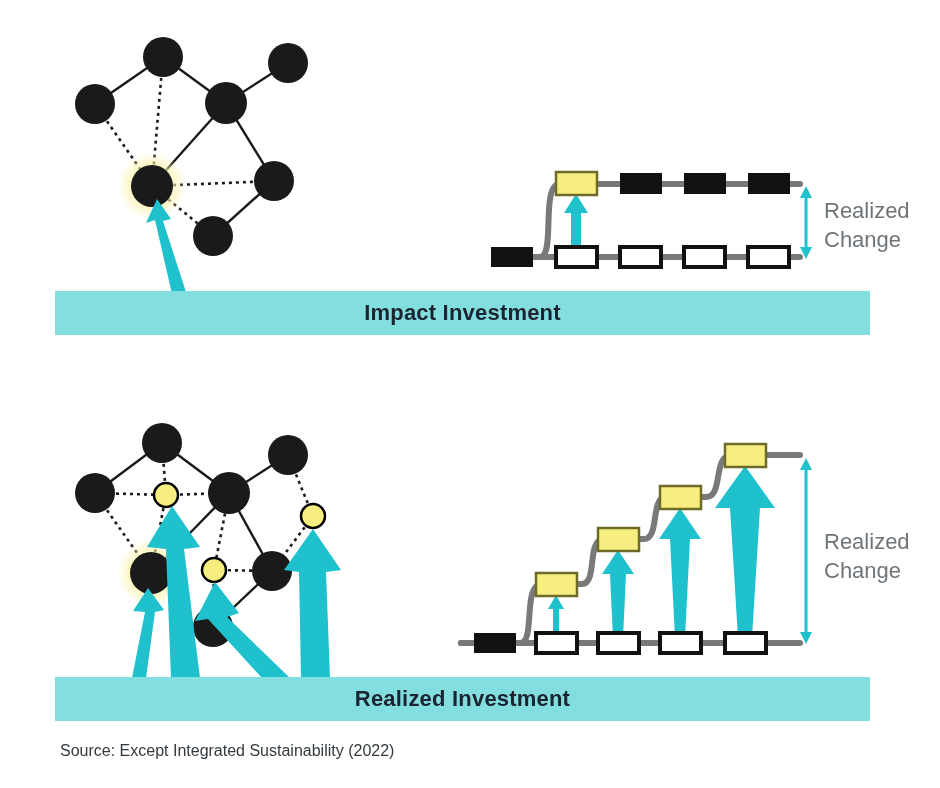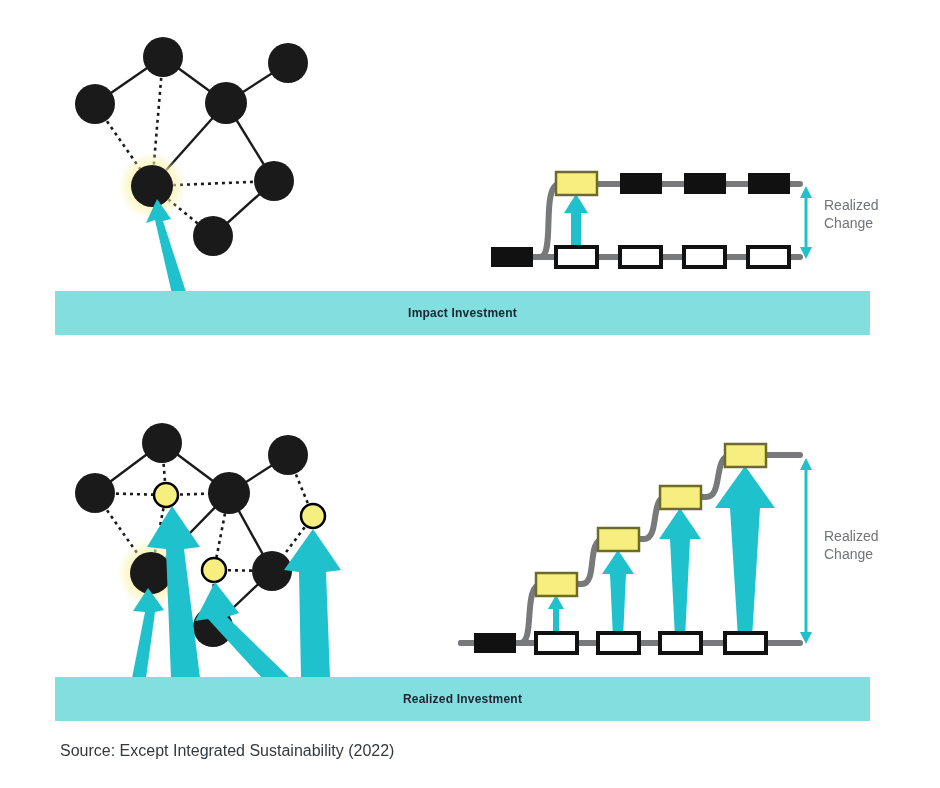--- a/index.html
+++ b/index.html
@@ -23,42 +23,42 @@
   .banner {
     position: absolute;
     background: #82DEDF;
     display: flex;
     align-items: center;
     justify-content: center;
   }
   .banner-label {
     font-family: "Liberation Sans", sans-serif;
     font-weight: bold;
-    font-size: 12px;
+    font-size: 22px;
     color: #1b2430;
     letter-spacing: 0.2px;
   }
   #banner-impact {
     left: 55px; top: 291px; width: 815px; height: 44px;
   }
   #banner-systemic {
     left: 55px; top: 677px; width: 815px; height: 44px;
   }
   .source-note {
     position: absolute;
     left: 60px;
     top: 742px;
     font-family: "Liberation Sans", sans-serif;
     font-size: 16px;
     color: #333a3f;
   }
   .rc-label {
     position: absolute;
     font-family: "Liberation Sans", sans-serif;
-    font-size: 14px;
+    font-size: 22px;
     color: #6f7478;
     line-height: 1.32;
   }
   #rc-label-top { left: 824px; top: 196px; }
   #rc-label-bottom { left: 824px; top: 527px; }
   svg { display: block; }
 </style>
 </head>
 <body>
 

